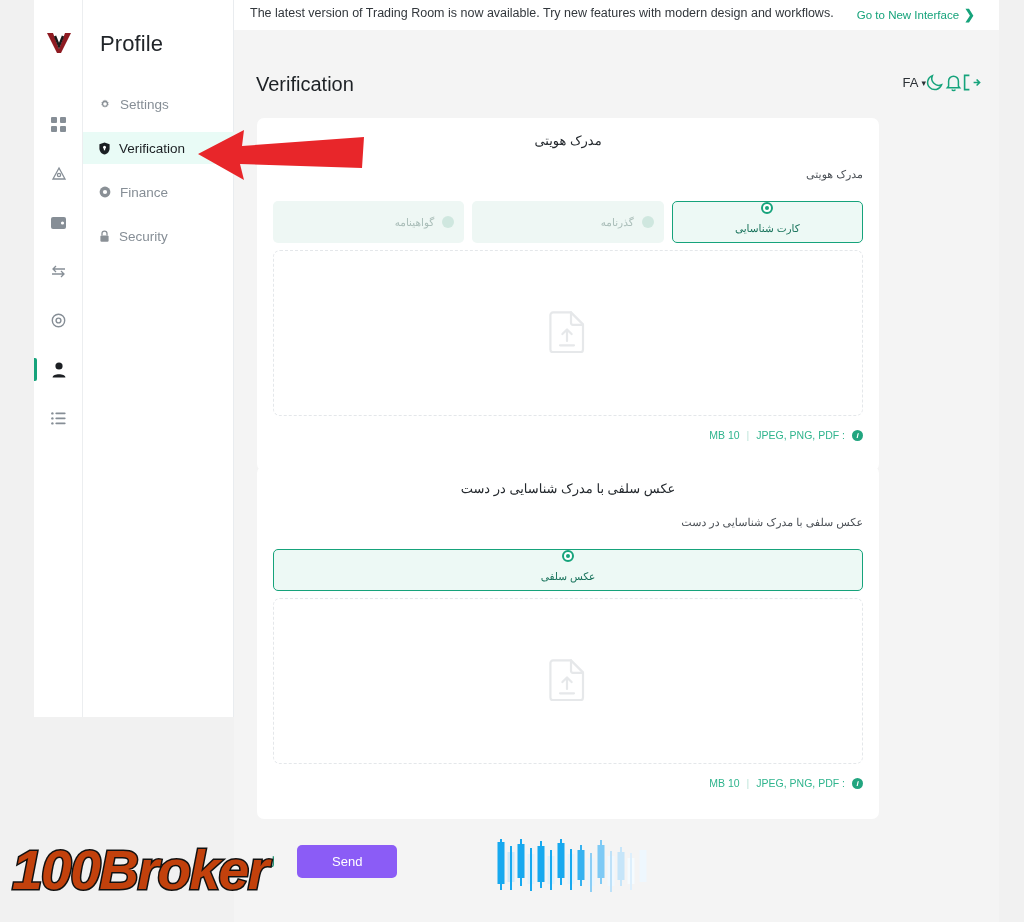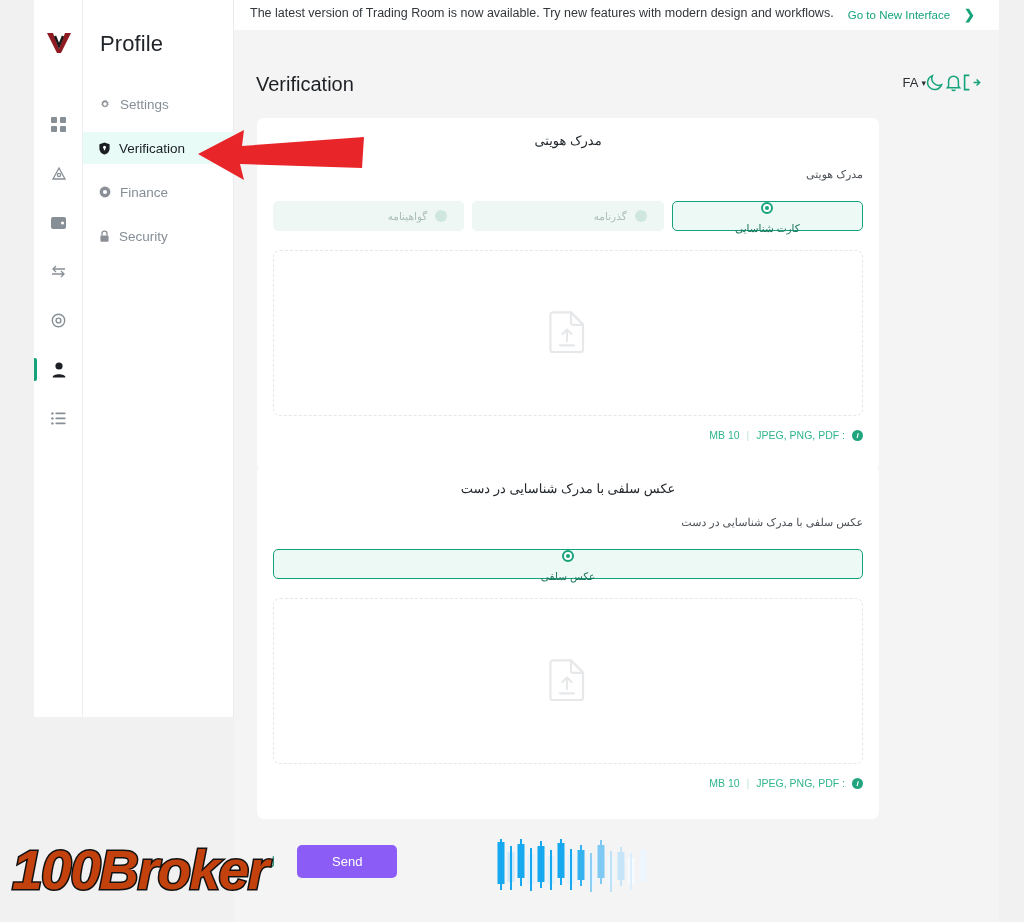--- a/index.html
+++ b/index.html
@@ -75,21 +75,21 @@
     position: relative; height: 30px; background: #ffffff;
     display: flex; align-items: center;
   }
   .banner-text {
     position: absolute; left: 16px; top: 6px;
     font-size: 12.5px; color: #32373c;
   }
   .banner-link {
     position: absolute; right: 24px; top: 8px;
     font-size: 11.5px; color: #16a37b;
-    display: flex; align-items: center; gap: 14px;
+    display: flex; align-items: center; gap: 5px;
   }
   .banner-link .chev { font-size: 13px; font-weight: bold; line-height: 1; }
 
   .page-head {
     position: absolute; left: 0; top: 55px; width: 765px; height: 52px;
   }
   .page-title {
     position: absolute; left: 22px; top: 18px;
     font-size: 20px; color: #1d2125;
   }
@@ -119,24 +119,24 @@
   .card-sub {
     position: absolute; right: 16px; top: 50px;
     font-size: 11px; color: #4b5056; direction: rtl;
   }
 
   .opt-row {
     position: absolute; left: 16px; right: 16px; top: 83px;
     display: flex; gap: 8px; direction: rtl;
   }
   .opt {
-    flex: 1; height: 30px; border-radius: 5px;
+    flex: 1; height: 42px; border-radius: 5px;
     background: #eef7f4; border: 1px solid transparent;
     display: flex; align-items: center; gap: 8px;
-    padding: 0 16px; direction: rtl;
+    padding: 0 9px; direction: rtl;
     font-size: 10.5px; color: #a9bdb8;
   }
   .opt.sel {
     background: #edf9f5; border: 1px solid #16a37b; color: #19735c; flex-direction: column;
   }
   .radio {
     width: 12px; height: 12px; border-radius: 50%;
     background: #cfe7df; flex: 0 0 auto;
   }
   .opt.sel .radio {

